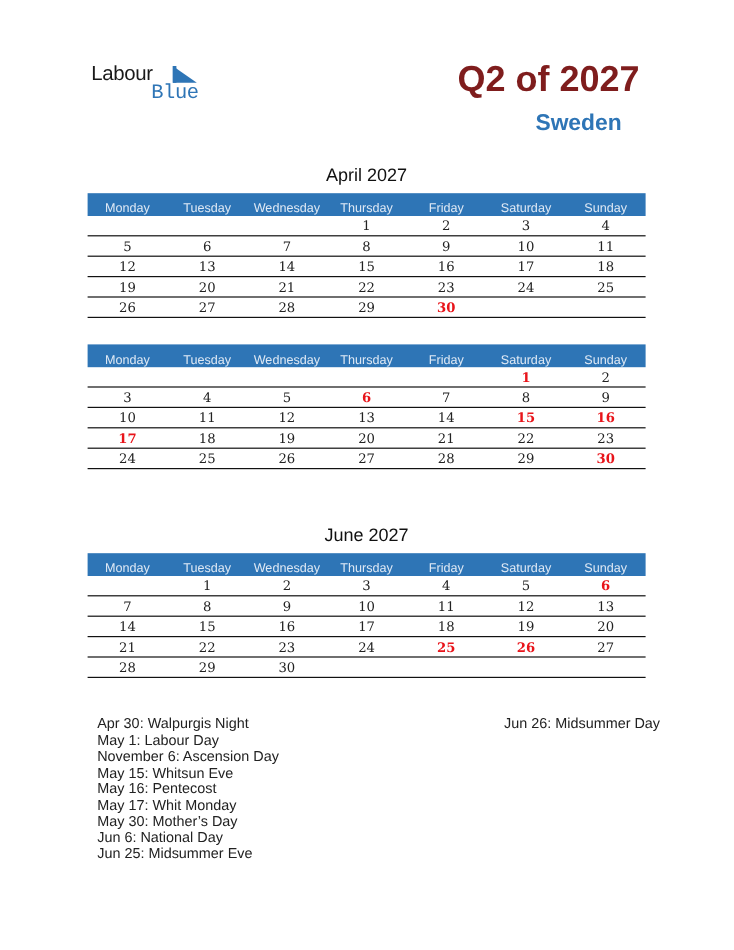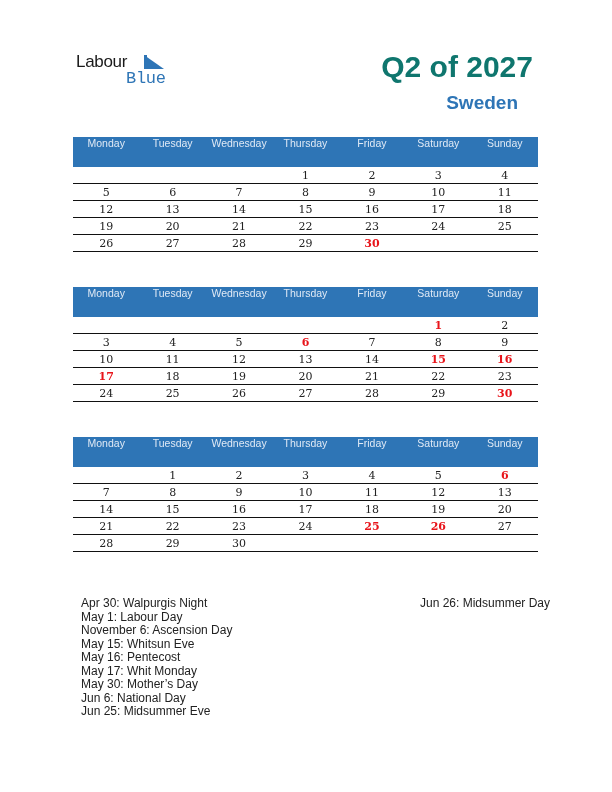--- a/index.html
+++ b/index.html
@@ -2,26 +2,26 @@
 <html><head>
 <meta charset="utf-8">
 <style>
   html, body { margin: 0; padding: 0; background: #ffffff; }
   body { width: 612px; height: 792px; position: relative; font-family: "Liberation Sans", sans-serif; color: #222; overflow: hidden; }
   .logo { position: absolute; left: 76px; top: 52px; width: 100px; height: 40px; }
   .logo .general { position: absolute; left: 0; top: 0; font-size: 17px; color: #1a1a1a; font-family: "Liberation Sans", sans-serif; letter-spacing: -0.3px; }
   .logo .blue { position: absolute; left: 50px; top: 17px; font-size: 17px; color: #2e75b6; font-family: Liberation Mono, monospace; letter-spacing: -0.3px; }
   .logo .tri { position: absolute; left: 68px; top: 3px; width: 0; height: 0; border-bottom: 14px solid #2e75b6; border-right: 20px solid transparent; }
   .logo .tri-bar { position: absolute; left: 68px; top: 3px; width: 3px; height: 14px; background: #2e75b6; }
-  .title { position: absolute; right: 79px; top: 50px; font-size: 30px; font-weight: bold; color: #0f766e; font-family: "Liberation Sans", sans-serif; }
+  .title { position: absolute; right: 79px; top: 50px; font-size: 30px; font-weight: bold; color: #7f1d1d; font-family: "Liberation Sans", sans-serif; }
   .subtitle { position: absolute; right: 94px; top: 92px; font-size: 19px; font-weight: bold; color: #2e75b6; font-family: "Liberation Sans", sans-serif; }
 
   .month { position: absolute; left: 73px; width: 465px; }
   .month-title { text-align: center; font-size: 15px; color: #111; height: 24px; line-height: 20px; }
-  .hdr { display: flex; background: #2e75b6; height: 30px; align-items: flex-start; }
+  .hdr { display: flex; background: #2e75b6; height: 19px; align-items: flex-end; }
   .hdr span { flex: 1; text-align: center; color: #dfe9f5; font-size: 10.5px; }
   .row { display: flex; height: 16px; align-items: center; border-bottom: 1px solid #111; }
   .row.last-noborder { border-bottom: none; }
   .row span { flex: 1; text-align: center; font-family: "DejaVu Serif", serif; font-size: 11px; color: #222; }
   .row span.hol { color: #e8141a; font-weight: bold; }
 
   .notes { position: absolute; font-size: 12px; color: #222; line-height: 13.5px; }
   .notes div { white-space: nowrap; }
 </style>
 </head>
@@ -31,20 +31,21 @@
   <span class="general">Labour</span>
   <span class="tri-bar"></span>
   <span class="tri"></span>
   <span class="blue">Blue</span>
 </div>
 
 <div class="title">Q2 of 2027</div>
 <div class="subtitle">Sweden</div>
 
 <div class="month" id="m0" style="top:137px;">
+    <div class="month-title">April 2027</div>
     <div class="hdr">
       <span>Monday</span>
       <span>Tuesday</span>
       <span>Wednesday</span>
       <span>Thursday</span>
       <span>Friday</span>
       <span>Saturday</span>
       <span>Sunday</span>
     </div>
     <div class="row">
@@ -143,20 +144,21 @@
       <span>24</span>
       <span>25</span>
       <span>26</span>
       <span>27</span>
       <span>28</span>
       <span>29</span>
       <span class="hol">30</span>
     </div>
   </div>
 <div class="month" id="m2" style="top:437px;">
+    <div class="month-title">June 2027</div>
     <div class="hdr">
       <span>Monday</span>
       <span>Tuesday</span>
       <span>Wednesday</span>
       <span>Thursday</span>
       <span>Friday</span>
       <span>Saturday</span>
       <span>Sunday</span>
     </div>
     <div class="row">

